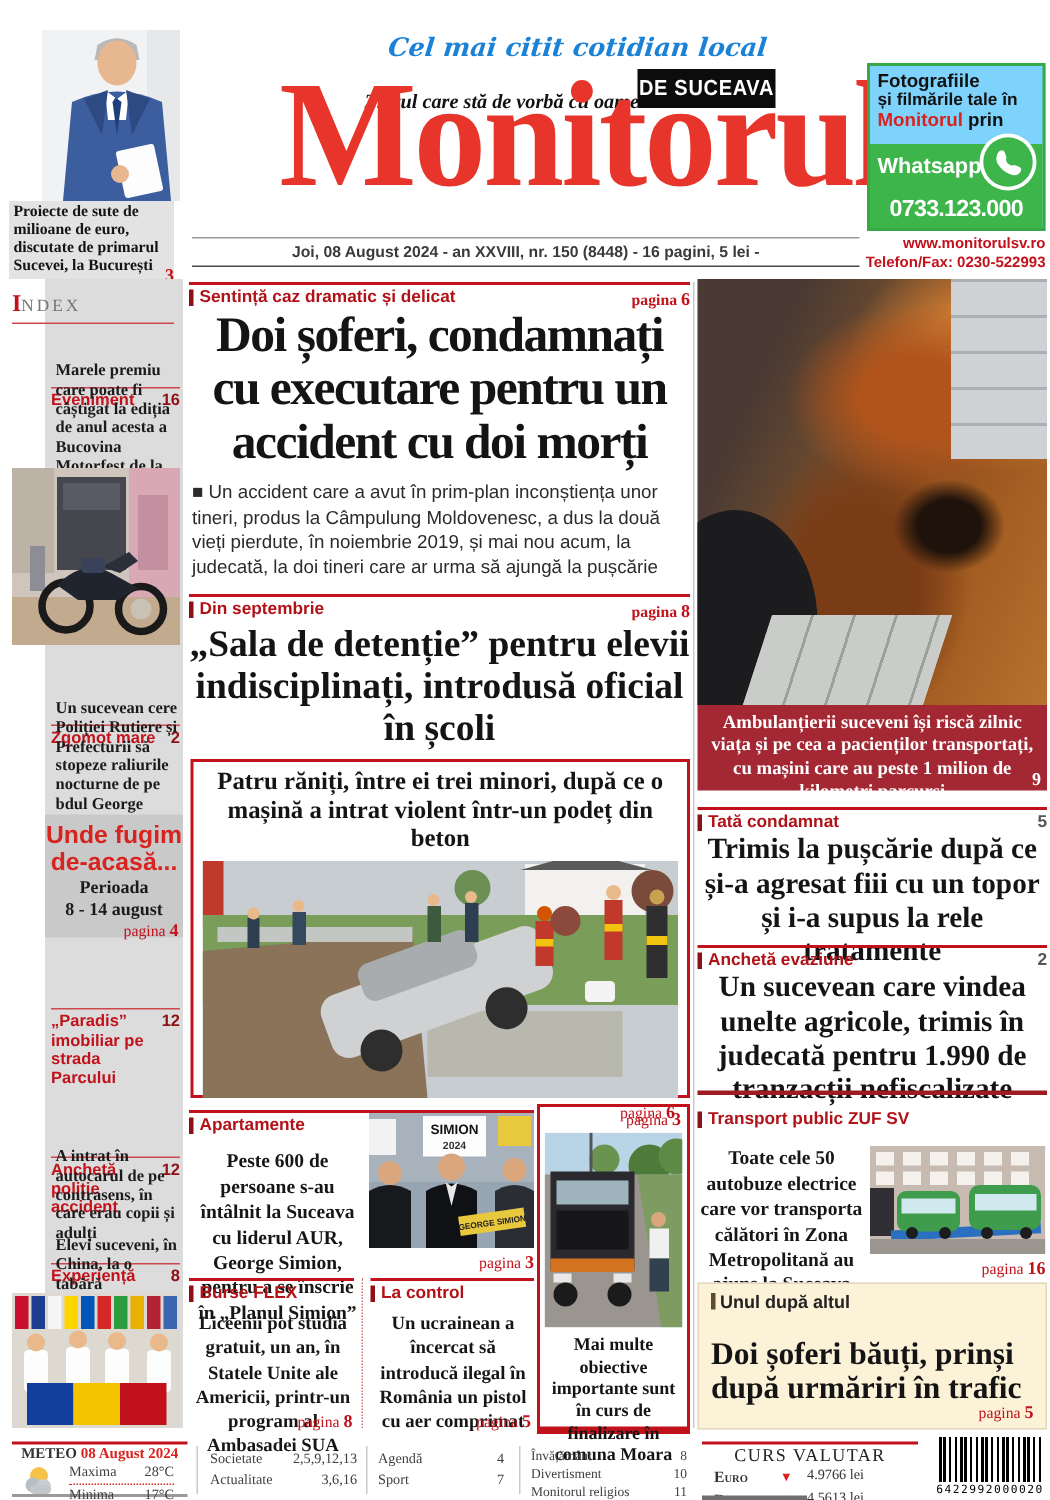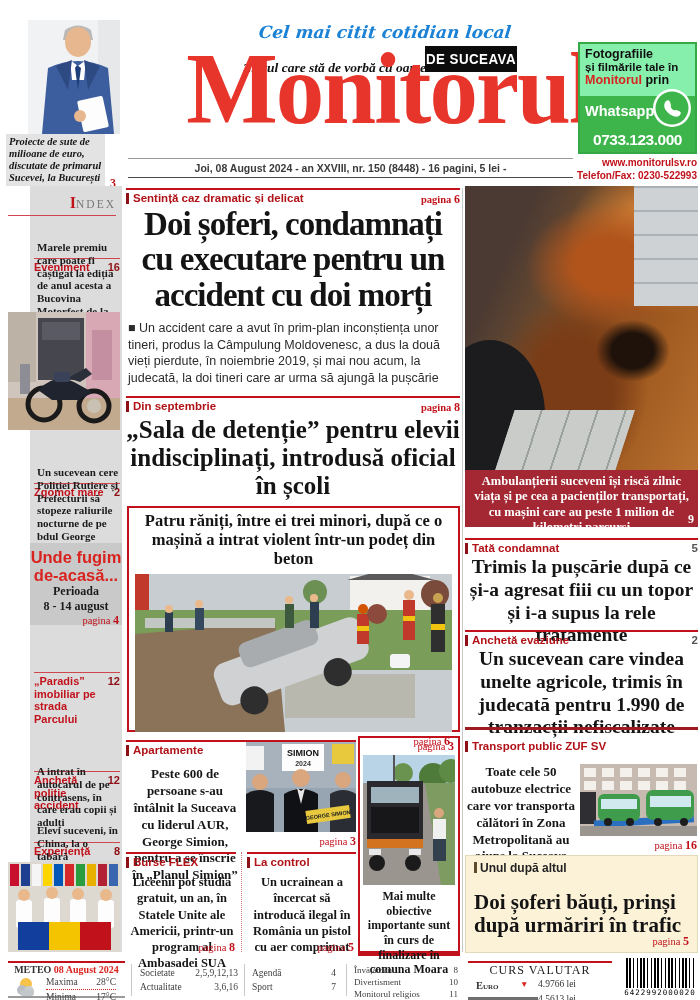--- a/index.html
+++ b/index.html
@@ -21,38 +21,38 @@
   .btext { font-family:"Liberation Serif",serif; font-weight:bold; font-size:12.5px; line-height:1.3; color:#161616; text-align:center; }
   .photo { overflow:hidden; }
 
   
   .tagline-script { font-family:"DejaVu Serif",serif; font-style:italic; font-weight:bold; color:#1b82d6; font-size:17px; text-align:center; transform:skewX(-6deg); }
   .tagline-sub { font-family:"Liberation Serif",serif; font-style:italic; font-weight:bold; font-size:13.5px; color:#111; white-space:nowrap; }
   .badge { background:#0c0c0c; color:#fff; font-weight:bold; font-size:14.5px; display:flex; align-items:center; justify-content:center; transform:scaleX(.92); letter-spacing:.5px; }
   .masthead-title { color:#e8352b; font-family:"Liberation Serif",serif; font-weight:bold; font-size:97px; line-height:.95; text-align:center; letter-spacing:-2px; transform:scaleY(1.04); }
   .dateline { border-top:1px solid #999; border-bottom:1px solid #4a4a4a; text-align:center; font-size:10.5px; font-weight:bold; color:#3a3a3a; padding:3px 0 3px; }
   .redlink { color:#c1121c; font-weight:bold; font-size:10px; text-align:right; }
-  .wa-box { border:2px solid #35a946; background:#86efac; }
+  .wa-box { border:2px solid #35a946; background:#7dd3fc; }
   .wa-t1 { font-size:12.5px; font-weight:bold; color:#111; padding:3px 5px 0; }
   .wa-t2 { font-size:11.5px; font-weight:bold; color:#111; padding:0 5px; }
   .wa-t3 { font-size:12.5px; font-weight:bold; padding:0 5px 2px; color:#111; }
   .wa-t3 .br { color:#d8231f; }
   .wa-green { position:absolute; left:0; right:0; bottom:0; height:56px; background:#3db54b; color:#fff; }
   .wa-app { position:absolute; left:5px; top:7px; font-size:14.5px; font-weight:bold; }
   .wa-num { position:absolute; left:0; right:0; bottom:3px; text-align:center; font-size:15.5px; font-weight:bold; letter-spacing:-.5px; }
   .teaser-cap { background:#e3e3e3; font-family:"Liberation Serif",serif; font-weight:bold; font-size:10.5px; line-height:1.15; color:#141414; padding:2px 3px; }
 
   
   .sb-gray { background:#dcdcdc; }
   .sb-kicker { display:flex; justify-content:space-between; font-weight:bold; font-size:11px; color:#c1121c; border-top:1px solid #d0464d; padding-top:2px; line-height:1.15;margin-top:36px; }
   .sb-kicker .num { color:#8e1016; }
   .promo-box { background:#c9c9c9; text-align:center; }
   .promo-big { color:#d8231f; font-weight:bold; font-size:16.5px; line-height:1.1; }
   .promo-sub { font-family:"Liberation Serif",serif; font-weight:bold; font-size:12px; color:#1b1b1b; line-height:1.2; }
-  .index-label { text-align:right; font-family:"Liberation Serif",serif; }
+  .index-label { font-family:"Liberation Serif",serif; }
   .index-label .ii { color:#c1121c; font-size:16px; font-weight:bold; }
   .index-label .ir { color:#777; font-size:11.5px; letter-spacing:2px; }
 
   
   .redbox { border:2px solid #c1121c; }
   .caption-red { background:#a32833; color:#fff; font-family:"Liberation Serif",serif; font-weight:bold; font-size:12.5px; line-height:1.22; text-align:center; padding:4px 6px; }
   .beige-box { background:#fcf2d8; border:1px solid #e3d9ba; }
   .thick-rule { background:#9e1b20; }
   .vline { background:#c9c9c9; width:1px; }
   .dotline { border-left:1px dotted #cc7777; }
@@ -89,21 +89,21 @@
       <ellipse cx="50" cy="22" rx="13" ry="15" fill="#e7b78f"></ellipse>
       <path d="M20 48 Q50 34 80 48 L86 114 L14 114 Z" fill="#3c5d9e"></path>
       <path d="M42 40 L50 46 L58 40 L56 60 L44 60 Z" fill="#fff"></path>
       <path d="M49 45 l4 3 -3 22 -3 -22 z" fill="#1f3f7a"></path>
       <path d="M28 46 L44 40 L40 70 Z" fill="#2e4a82"></path>
       <path d="M72 46 L56 40 L60 70 Z" fill="#2e4a82"></path>
       <rect x="52" y="78" width="26" height="32" rx="2" fill="#fdfdfd" transform="rotate(-12 65 94)"></rect>
       <circle cx="52" cy="96" r="6" fill="#e7b78f"></circle>
     </svg>
   </div>
-  <div class="abs teaser-cap" style="left:6px;top:134px;width:99px;font-style:italic;">Proiecte de sute de milioane de euro, discutate de primarul Sucevei, la București</div>
+  <div class="abs teaser-cap" style="left:6px;top:134px;width:110px;">Proiecte de sute de milioane de euro, discutate de primarul Sucevei, la București</div>
   <div class="abs pagina" style="left:86px;top:176px;width:30px;"><b>3</b></div>
 
   <div class="abs wa-box" style="left:578px;top:42px;width:119px;height:112px;">
     <div class="wa-t1">Fotografiile</div>
     <div class="wa-t2">și filmările tale în</div>
     <div class="wa-t3"><span class="br">Monitorul</span><span> prin</span></div>
     <div class="wa-green">
       <span class="wa-app">Whatsapp</span>
       <svg class="abs" style="right:3px;top:-8px;" width="40" height="40" viewBox="0 0 40 40">
         <circle cx="20" cy="20" r="19" fill="#fff"></circle>

